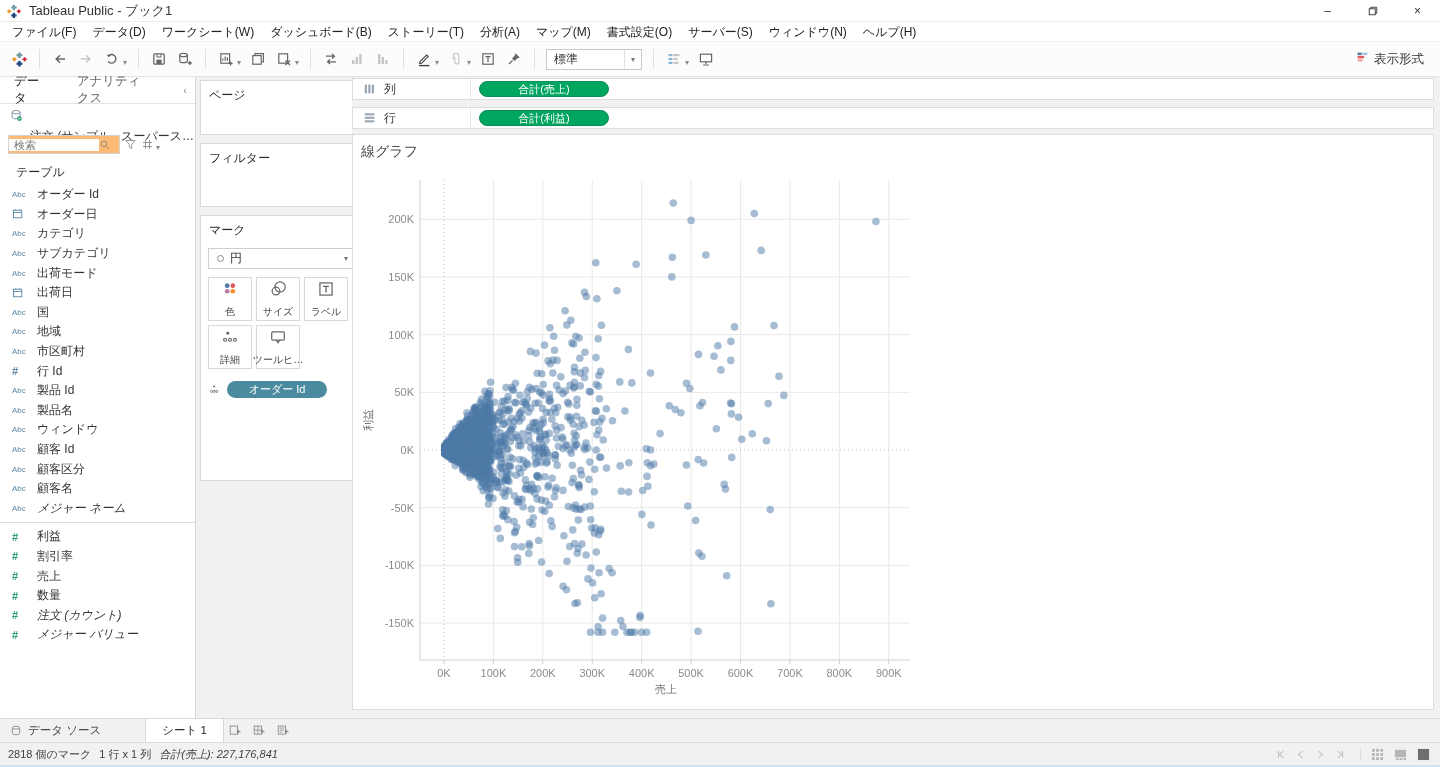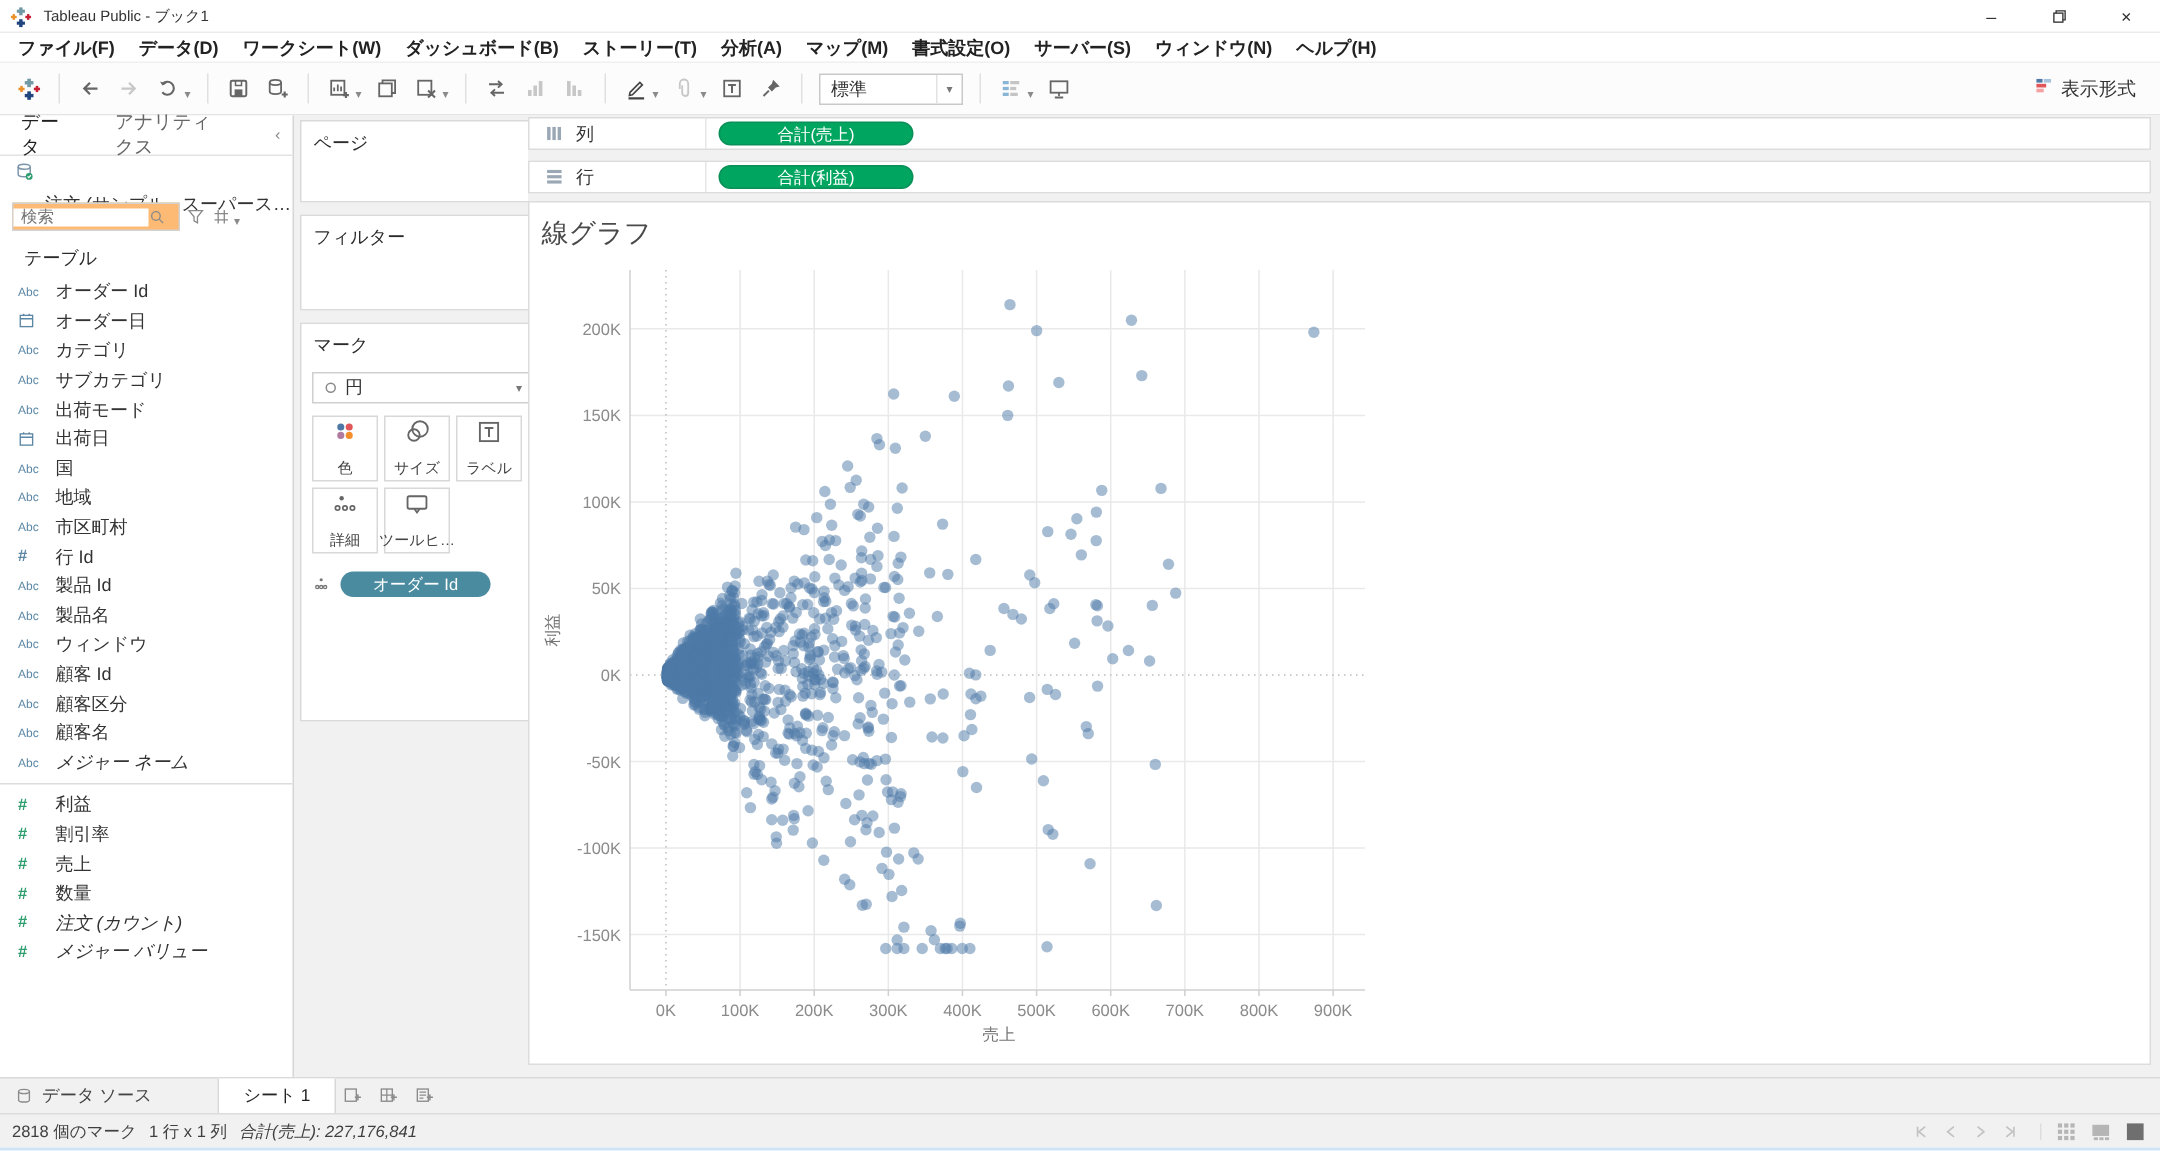--- a/index.html
+++ b/index.html
@@ -3,29 +3,29 @@
 <meta charset="utf-8">
 <style>
   * { margin:0; padding:0; box-sizing:border-box; }
   html,body { width:1440px; height:767px; overflow:hidden; background:#fff;
     font-family:"Liberation Sans","DejaVu Sans",sans-serif; -webkit-font-smoothing:antialiased; }
 
   
   #titlebar { position:absolute; left:0; top:0; width:1440px; height:22px; background:#fff;
     border-bottom:1px solid #ececec; display:flex; align-items:center; }
   #tb-logo { margin-left:7px; width:14px; height:14px; display:inline-flex; }
-  #tb-title { margin-left:8px; font-size:10px; color:#333; }
+  #tb-title { margin-left:8px; font-size:13px; color:#333; }
   #tb-controls { margin-left:auto; display:flex; height:22px; }
   .wbtn { width:45px; height:22px; display:flex; align-items:center; justify-content:center;
     font-size:12px; color:#333; }
 
   
   #menubar { position:absolute; left:0; top:22px; width:1440px; height:20px; background:#fff;
     display:flex; align-items:center; padding-left:4px; border-bottom:1px solid #f0f0f0; }
-  .menu-item { font-size:12px; color:#222; padding:0 8px; line-height:20px;font-weight:bold; }
+  .menu-item { font-size:12px; color:#222; padding:0 8px; line-height:20px; }
 
   
   #toolbar { position:absolute; left:0; top:42px; width:1440px; height:35px; background:#fcfcfc;
     border-bottom:1px solid #e4e4e4; display:flex; align-items:center; }
   #toolbar-items { display:flex; align-items:center; height:35px; padding-left:6px; }
   .ticon { width:26px; height:26px; display:flex; align-items:center; justify-content:center; border-radius:2px; }
   .ticon.dis { opacity:.35; }
   .tcaret { font-size:8px; color:#8a8a8a; margin:6px 4px 0 -2px; }
   .tsep { width:1px; height:20px; background:#e0e0e0; margin:0 7px; }
   .tselect { width:96px; height:21px; border:1px solid #c9c9c9; background:#fff; display:flex;
@@ -84,21 +84,21 @@
     display:flex; align-items:center; }
   #shelf-cols { top:1px; }
   #shelf-rows { top:30px; }
   .shelf-label { width:118px; height:100%; display:flex; align-items:center; gap:7px; padding-left:10px;
     border-right:1px solid #e6e6e6; font-size:12px; color:#333; }
   .shelf-pills { display:flex; align-items:center; padding-left:8px; gap:4px; }
   .greenpill { width:130px; height:16px; border-radius:8px; color:#fff; font-size:11px;
     display:flex; align-items:center; justify-content:center; }
   #wscard { position:absolute; left:0; top:57px; width:1082px; height:576px; background:#fff;
     border:1px solid #dcdcdc; }
-  #chart-title { position:absolute; left:8px; top:8px; font-size:18px; color:#4a4a4a; }
+  #chart-title { position:absolute; left:8px; top:8px; font-size:14px; color:#4a4a4a; }
   #chart-svg { position:absolute; left:0; top:0; }
 
   
   #sheetbar { position:absolute; left:0; top:718px; width:1440px; height:24px; background:#f1f1f1;
     border-top:1px solid #dadada; display:flex; align-items:stretch; }
   #ds-tab { display:flex; align-items:center; gap:6px; padding:0 14px 0 10px; font-size:11.5px; color:#444; }
   #sheet1-tab { margin-left:30px; background:#fff; border-left:1px solid #d8d8d8; border-right:1px solid #d8d8d8;
     display:flex; align-items:center; padding:0 16px; font-size:11.5px; color:#222; }
   .newtab-btn { width:24px; display:flex; align-items:center; justify-content:center; }
 

